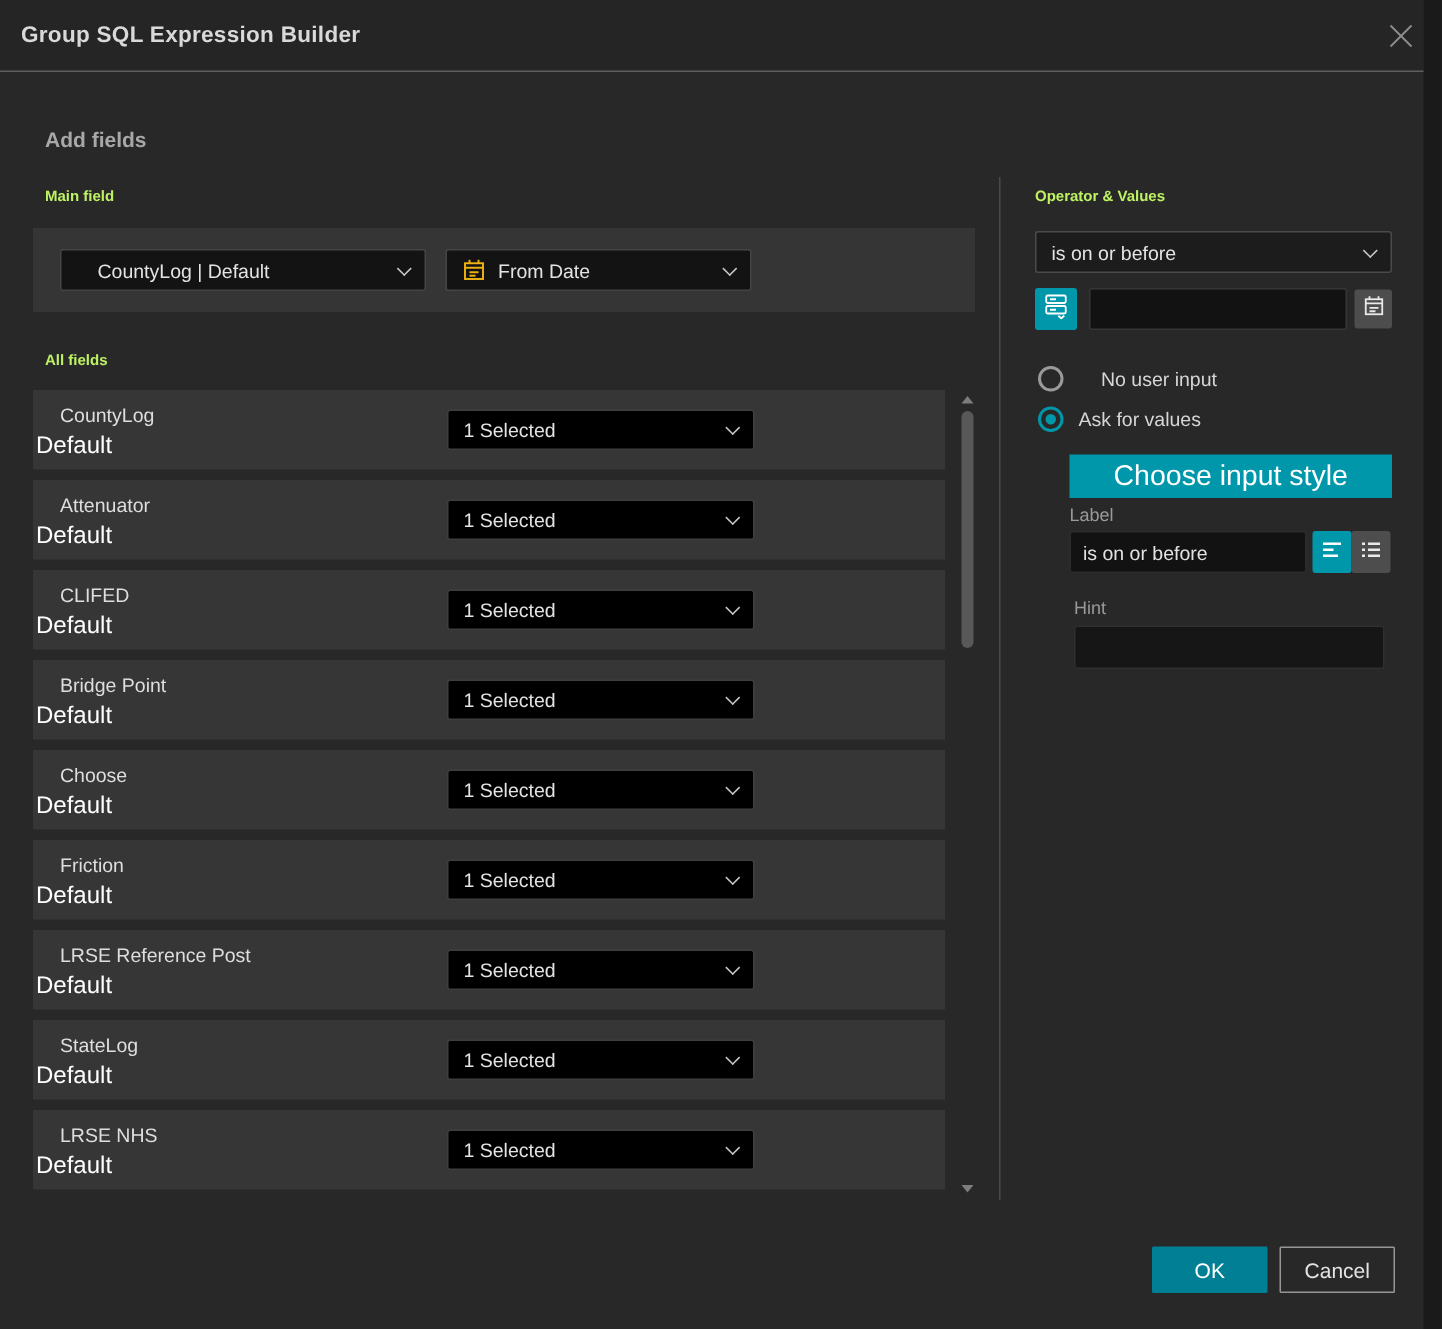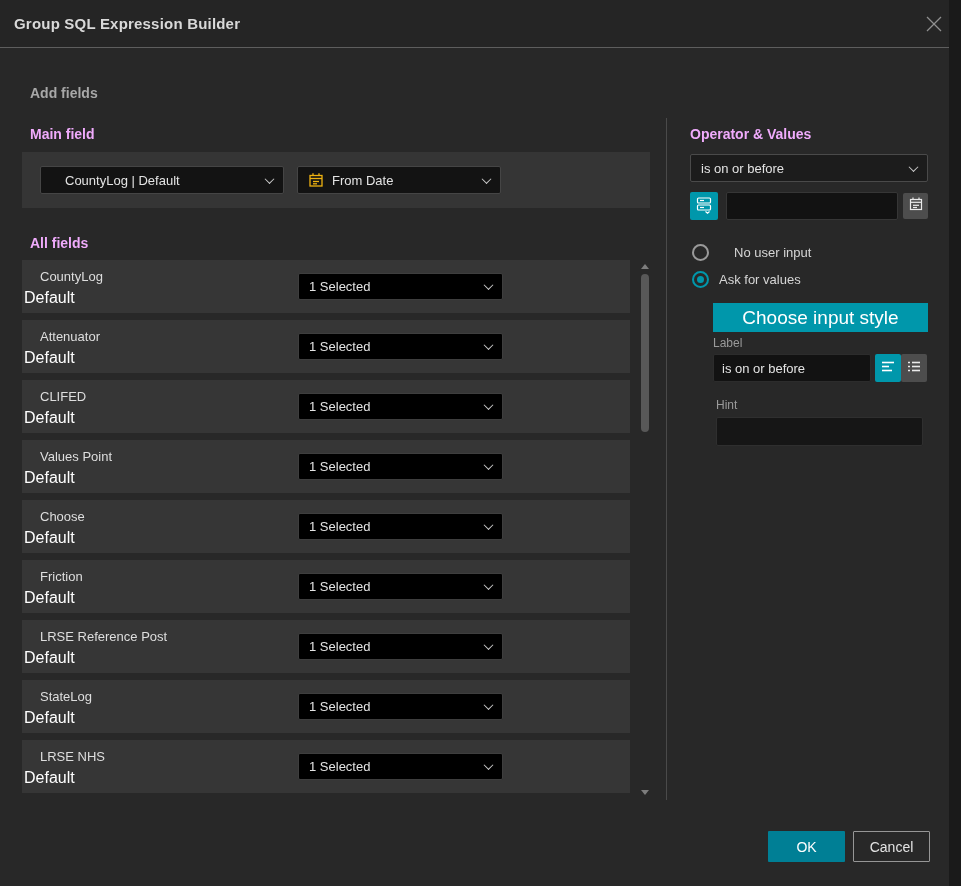--- a/index.html
+++ b/index.html
@@ -13,21 +13,21 @@
     font-family:"Liberation Sans",sans-serif;overflow:hidden;
     -webkit-font-smoothing:antialiased;
   }
   
   .titlebar{position:absolute;left:0;top:0;width:961px;height:48px;background:#252525;border-bottom:1px solid #5e5e5e;box-sizing:border-box;}
   .title{position:absolute;left:14px;top:0;line-height:48px;font-size:15px;font-weight:700;color:#d9d9d9;letter-spacing:.2px;}
   .close-btn{position:absolute;left:923px;top:13px;width:22px;height:22px;cursor:pointer;}
   .close-btn svg{display:block;}
   
   .h-add{position:absolute;left:30px;top:85px;font-size:14px;font-weight:700;color:#a8a8a8;}
-  .h-sub{position:absolute;font-size:14px;font-weight:700;color:#f0abfc;}
+  .h-sub{position:absolute;font-size:10px;font-weight:700;color:#bef264;}
   
   .select{position:absolute;display:flex;align-items:center;box-sizing:border-box;background:#131313;border:1px solid #454545;border-radius:2px;color:#e3e3e3;font-size:13px;padding:0 10px;cursor:pointer;}
   .sel-text{flex:0 1 auto;white-space:nowrap;overflow:hidden;}
   .chev{margin-left:auto;width:6px;height:6px;border-right:1.5px solid #c9c9c9;border-bottom:1.5px solid #c9c9c9;transform:rotate(45deg) translate(-1px,-1px);flex:0 0 auto;}
   .tinput{position:absolute;box-sizing:border-box;background:#121212;border:1px solid #363636;border-radius:2px;color:#e3e3e3;font-size:13px;padding:0 8px;outline:none;}
   
   .main-panel{position:absolute;left:22px;top:152px;width:628px;height:56px;background:#353535;}
   
   .rows{position:absolute;left:22px;top:260px;width:608px;height:538px;overflow:hidden;}
   .field-row{position:relative;width:608px;height:53px;margin-bottom:7px;background:#363636;}
@@ -120,21 +120,21 @@
     </div>
       <div class="field-row">
       <div class="row-name">CLIFED</div>
       <div class="row-sub">Default</div>
       <div class="select row-select">
         <span class="sel-text">1 Selected</span>
         <span class="chev"></span>
       </div>
     </div>
       <div class="field-row">
-      <div class="row-name">Values Point</div>
+      <div class="row-name">Bridge Point</div>
       <div class="row-sub">Default</div>
       <div class="select row-select">
         <span class="sel-text">1 Selected</span>
         <span class="chev"></span>
       </div>
     </div>
       <div class="field-row">
       <div class="row-name">Choose</div>
       <div class="row-sub">Default</div>
       <div class="select row-select">

